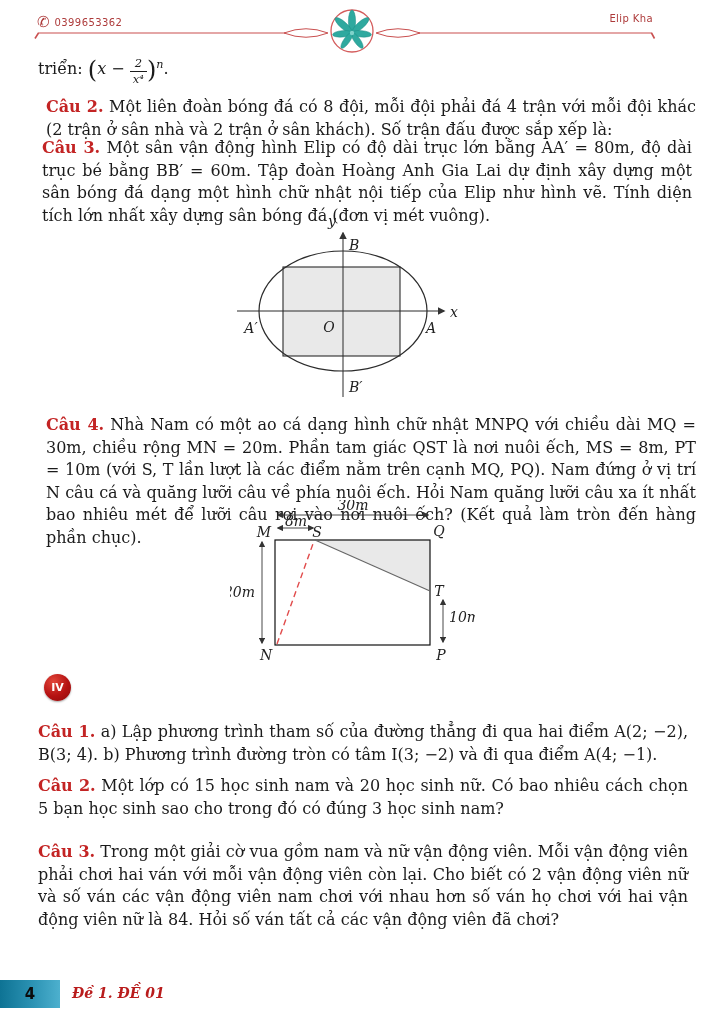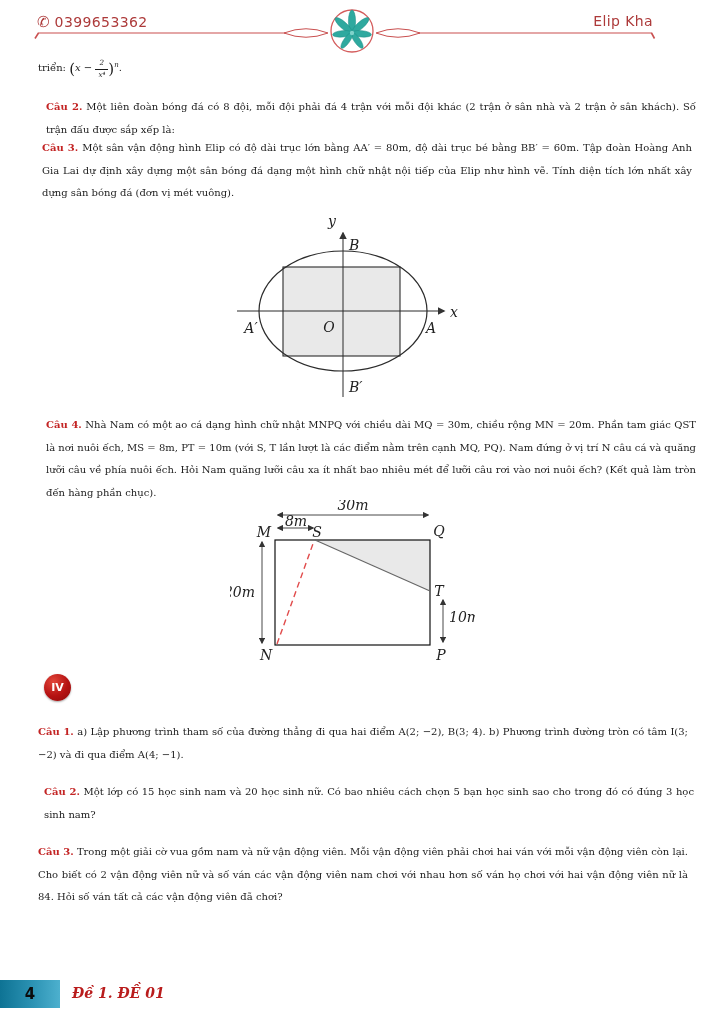--- a/index.html
+++ b/index.html
@@ -2,26 +2,26 @@
 <html><head>
 <meta charset="utf-8">
 <style>
   html,body{margin:0;padding:0;}
   body{
     width:725px;height:1024px;background:#ffffff;position:relative;
     font-family:"DejaVu Serif", serif;color:#1b1b1b;overflow:hidden;
   }
   .abs{position:absolute;}
   
-  .hdr-text{font-family:"DejaVu Sans", sans-serif;font-size:14px;color:#ad3a3a;letter-spacing:.4px;}
+  .hdr-text{font-family:"DejaVu Sans", sans-serif;font-size:10px;color:#ad3a3a;letter-spacing:.4px;}
   .phone-wrap{left:37px;top:13px;display:flex;align-items:center;gap:5px;}
   .phone-glyph{font-size:15px;color:#ad3a3a;}
   .brand{right:72px;top:13px;}
   
-  .para{left:38px;width:650px;font-size:10px;line-height:22.5px;text-align:justify;color:#1b1b1b;}
+  .para{left:38px;width:650px;font-size:16px;line-height:22.5px;text-align:justify;color:#1b1b1b;}
   .qlabel{font-weight:bold;color:#c32424;}
   
   .formula{font-style:italic;}
   .formula .up{font-style:normal;}
   .paren{font-size:1.5em;font-style:normal;vertical-align:-0.18em;font-weight:400;}
   .frac{display:inline-block;text-align:center;font-size:0.72em;vertical-align:-0.75em;line-height:1.15;}
   .frac .num{display:block;border-bottom:1px solid #1b1b1b;padding:0 3px 1px;}
   .frac .den{display:block;padding:1px 3px 0;}
   sup.exp{font-size:0.7em;font-style:italic;}
   
@@ -157,21 +157,21 @@
 
 <div class="abs sec">
   <div class="sec-badge">IV</div>
 </div>
 
 <p class="abs para" style="top:721px;margin:0">
   <span class="qlabel">Câu 1.</span>
   <span>a) Lập phương trình tham số của đường thẳng đi qua hai điểm A(2; −2), B(3; 4). b) Phương trình đường tròn có tâm I(3; −2) và đi qua điểm A(4; −1).</span>
 </p>
 
-<p class="abs para" style="top:775px;margin:6px">
+<p class="abs para" style="top:775px;margin:0">
   <span class="qlabel">Câu 2.</span>
   <span>Một lớp có 15 học sinh nam và 20 học sinh nữ. Có bao nhiêu cách chọn 5 bạn học sinh sao cho trong đó có đúng 3 học sinh nam?</span>
 </p>
 
 <p class="abs para" style="top:841px;margin:0">
   <span class="qlabel">Câu 3.</span>
   <span>Trong một giải cờ vua gồm nam và nữ vận động viên. Mỗi vận động viên phải chơi hai ván với mỗi vận động viên còn lại. Cho biết có 2 vận động viên nữ và số ván các vận động viên nam chơi với nhau hơn số ván họ chơi với hai vận động viên nữ là 84. Hỏi số ván tất cả các vận động viên đã chơi?</span>
 </p>
 
 <div class="abs pagebox">

